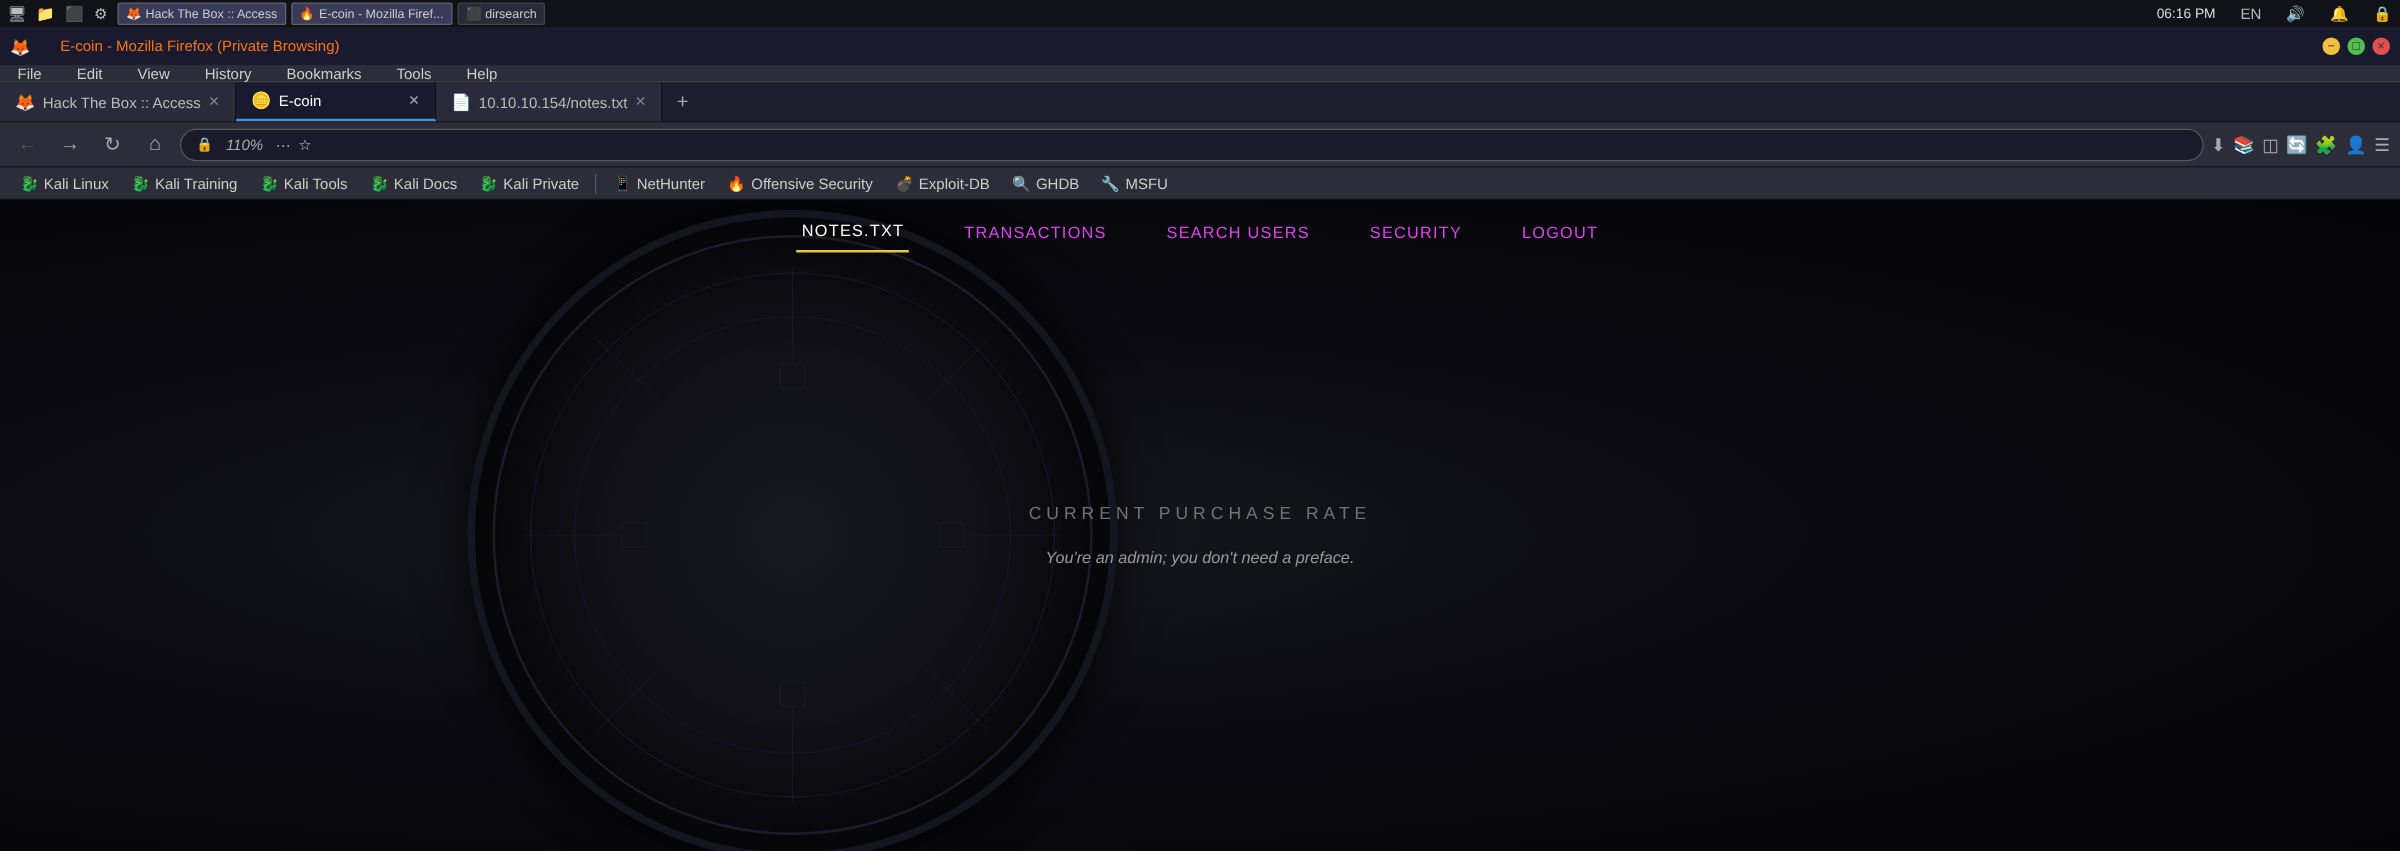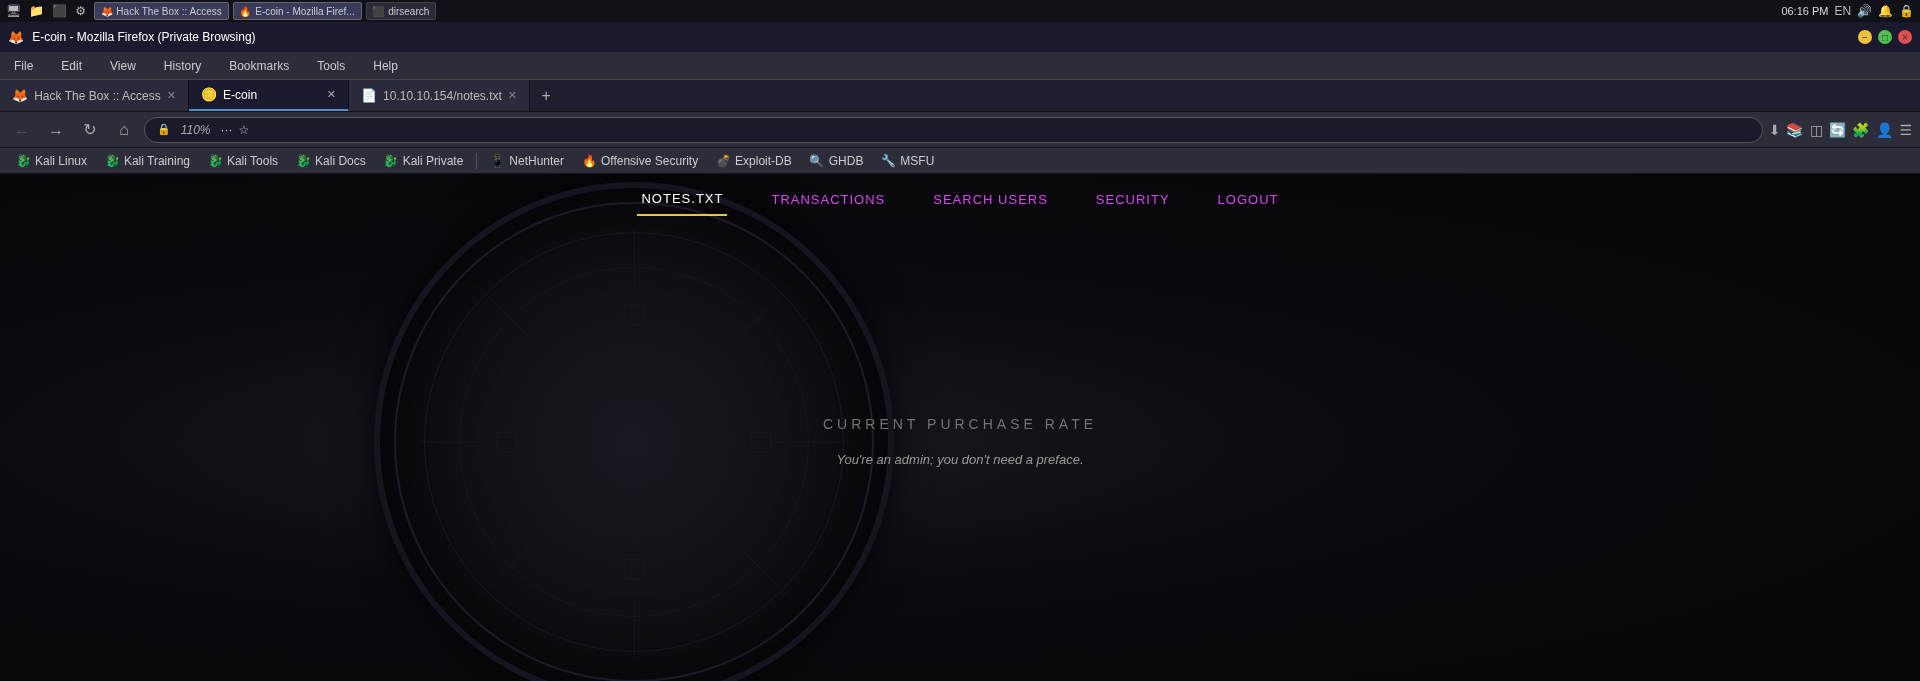--- a/index.html
+++ b/index.html
@@ -10,32 +10,32 @@
       background: #1a1a2e;
       height: 30px;
       display: flex;
       align-items: center;
       justify-content: space-between;
       padding: 0 8px;
       color: #ccc;
       font-size: 12px;
     }
     .title-bar-left { display: flex; align-items: center; gap: 8px; }
-    .title-bar-title { color: #ffffff; font-size: 12px; }
+    .title-bar-title { color: #f97316; font-size: 12px; margin-left: 16px; }
     .title-bar-controls { display: flex; gap: 6px; }
     .title-bar-btn { width: 14px; height: 14px; border-radius: 50%; border: none; cursor: pointer; font-size: 10px; display: flex; align-items: center; justify-content: center; color: #333; }
     .title-bar-btn.minimize { background: #f0c040; }
     .title-bar-btn.maximize { background: #50c050; }
     .title-bar-btn.close { background: #e05050; }
     .taskbar-icon { font-size: 13px; }
 
     
     .menu-bar {
       background: #2d2d3a;
-      height: 28px;
+      height: 14px;
       display: flex;
       align-items: center;
       padding: 0 8px;
       gap: 16px;
       font-size: 12px;
       color: #ccc;
       border-bottom: 1px solid #444;
     }
     .menu-item { cursor: pointer; padding: 2px 6px; }
 
@@ -203,21 +203,21 @@
       background: #111118;
       height: 22px;
       display: flex;
       align-items: center;
       justify-content: space-between;
       padding: 0 6px;
       font-size: 11px;
       color: #ccc;
     }
     .sys-icons-left { display: flex; align-items: center; gap: 8px; }
-    .sys-icons-right { display: flex; align-items: center; gap: 6px; }
+    .sys-icons-right { display: flex; align-items: center; gap: 20px; }
     .sys-clock { color: #ddd; font-size: 11px; }
     .sys-icon { font-size: 12px; color: #bbb; }
 
     
     .task-buttons { display: flex; gap: 4px; align-items: center; }
     .task-btn {
       background: #2a2a3a;
       border: 1px solid #444;
       color: #ccc;
       font-size: 10px;

